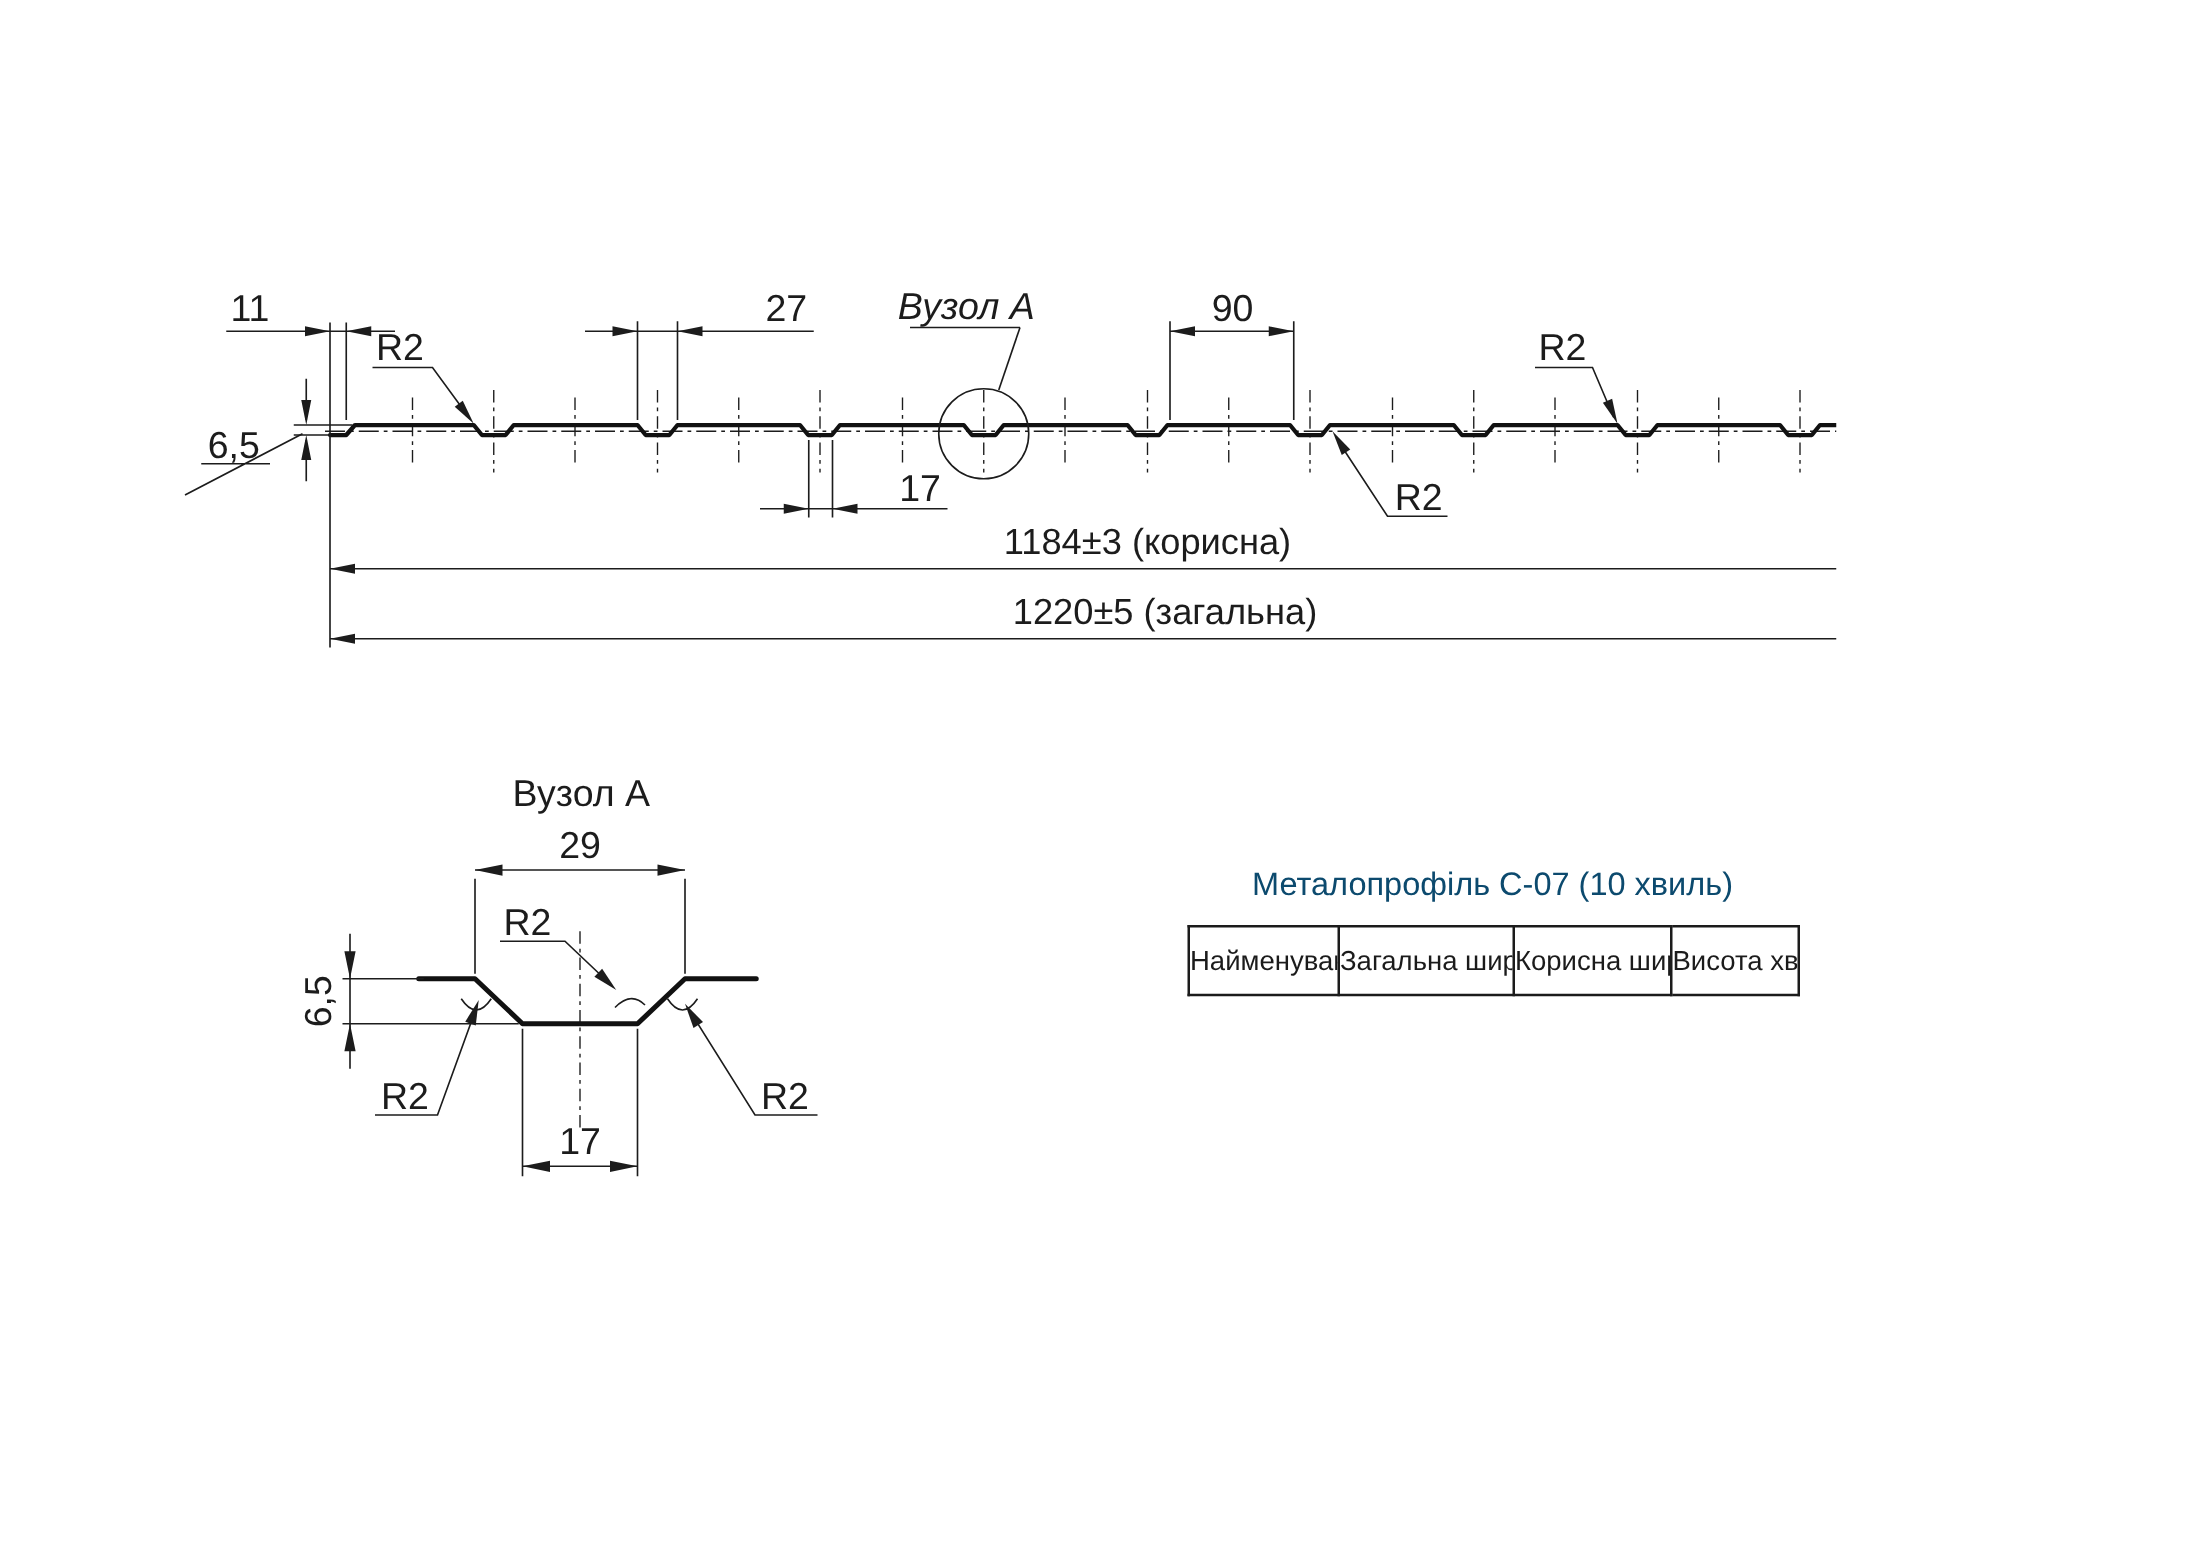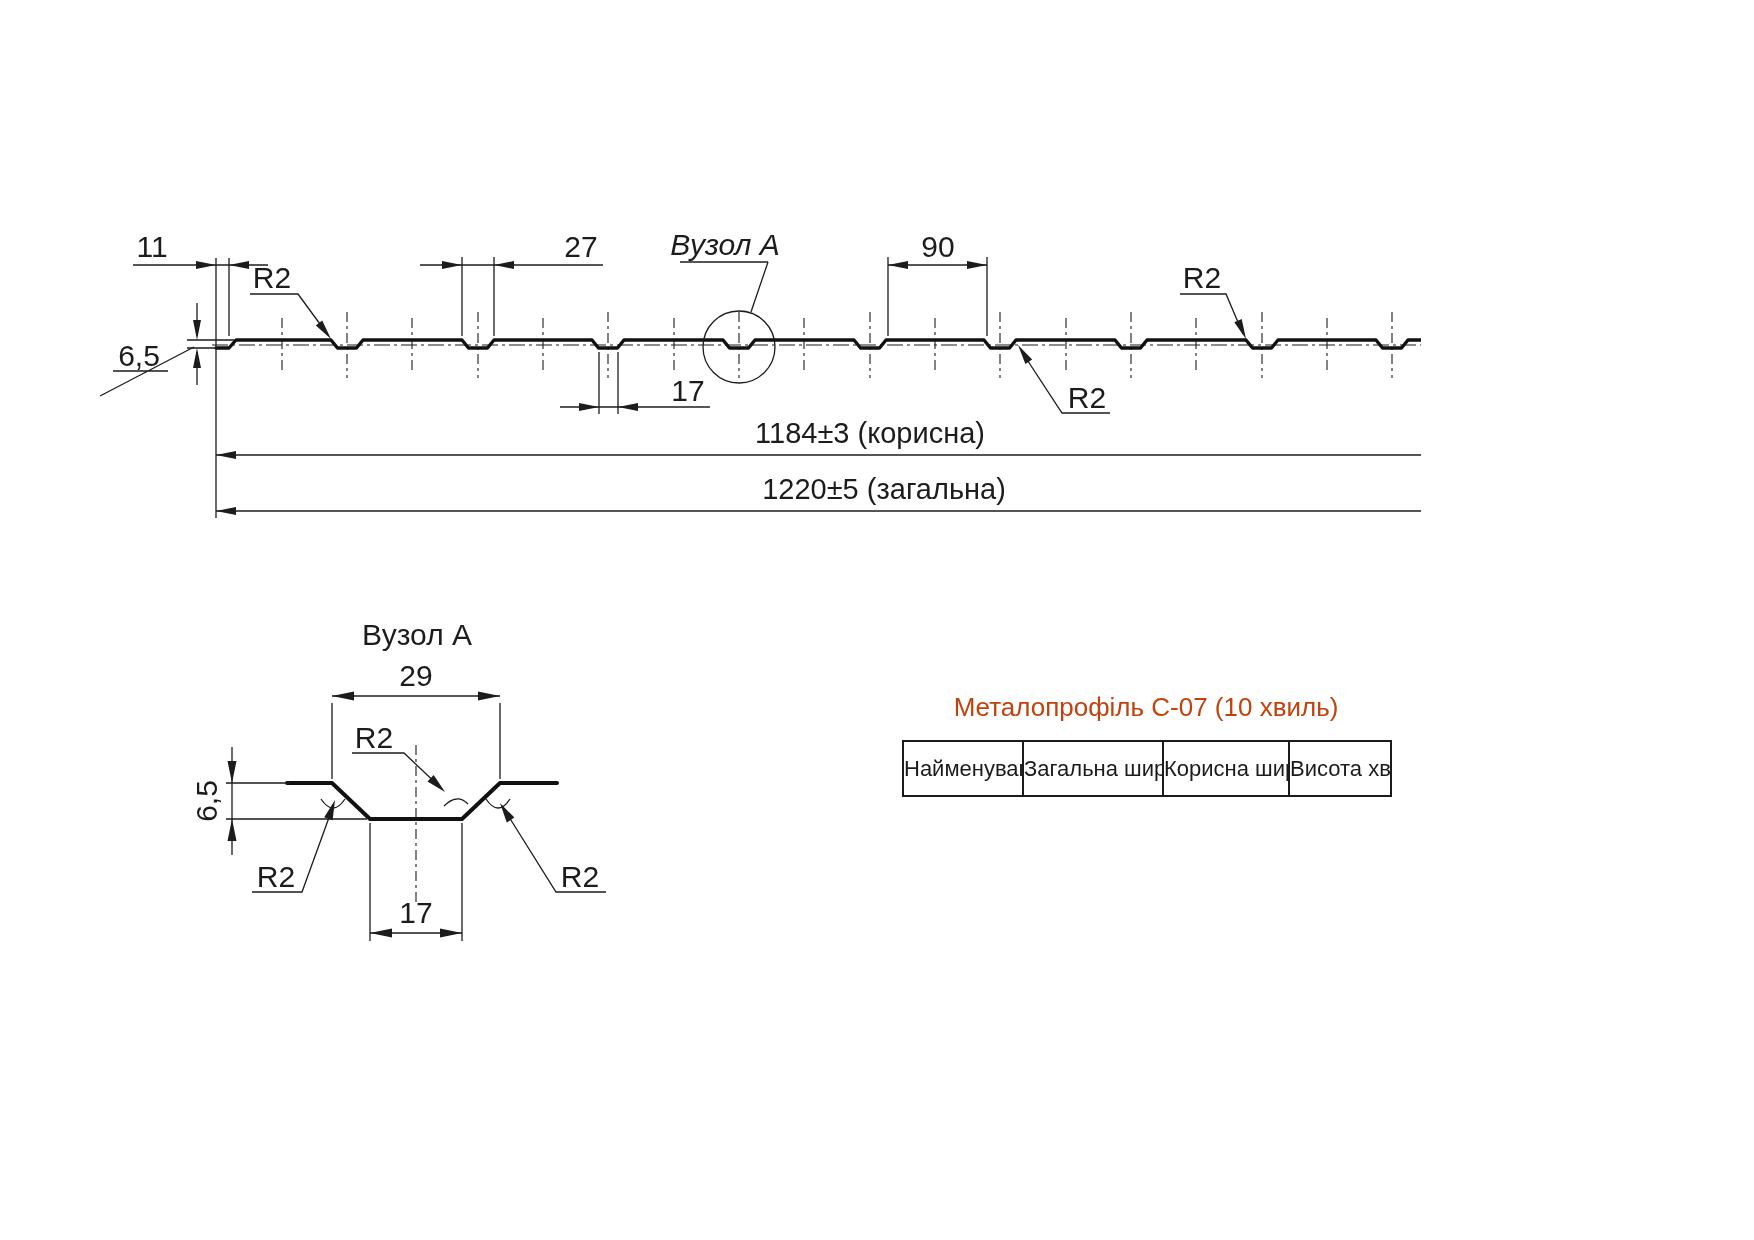--- a/index.html
+++ b/index.html
@@ -1,30 +1,30 @@
 <!DOCTYPE html>
 <html><head>
 <meta charset="utf-8">
 <style>
   html,body{margin:0;padding:0;background:#fff;}
   #page{position:relative;width:1421px;height:1240px;background:#fff;overflow:hidden;
-        font-family:"Liberation Sans",sans-serif;}
+        font-family:"Liberation Sans",sans-serif;margin-left:48px;}
   svg{position:absolute;left:0;top:0;}
   .thin{stroke:#1c1c1c;stroke-width:1.3;fill:none;}
   .thick{stroke:#111;stroke-width:3.4;fill:none;stroke-linejoin:round;stroke-linecap:round;}
   .thick4{stroke:#111;stroke-width:4;fill:none;stroke-linejoin:round;stroke-linecap:round;}
   .arrow{fill:#1c1c1c;stroke:none;}
   .axis{stroke:#1c1c1c;stroke-width:1.1;fill:none;stroke-dasharray:16 4 3 4;}
   .cline{stroke:#1c1c1c;stroke-width:1.1;fill:none;stroke-dasharray:10 4 3 4;}
   .txt{font-family:"Liberation Sans",sans-serif;font-size:30px;fill:#1c1c1c;}
   .txt29{font-family:"Liberation Sans",sans-serif;font-size:29px;fill:#1c1c1c;}
   .txtI{font-family:"Liberation Sans",sans-serif;font-size:30px;font-style:italic;fill:#1c1c1c;}
   .mid{text-anchor:middle;}
   .table-wrap{position:absolute;left:902px;top:692px;width:488px;}
-  .tbl-title{font-size:26px;color:#c2410c;text-align:center;white-space:nowrap;margin-bottom:17px;}
+  .tbl-title{font-size:26px;color:#0c4a6e;text-align:center;white-space:nowrap;margin-bottom:17px;}
   table.spec{border-collapse:collapse;table-layout:fixed;width:488px;}
   table.spec td{border:2px solid #1b1b1b;height:53px;text-align:center;vertical-align:middle;
         font-size:22px;color:#1b1b1b;padding:0;white-space:nowrap;overflow:hidden;}
 </style>
 </head>
 <body>
 
 <div id="page">
 
 <svg width="1754" height="1240" viewBox="0 0 1754 1240">

